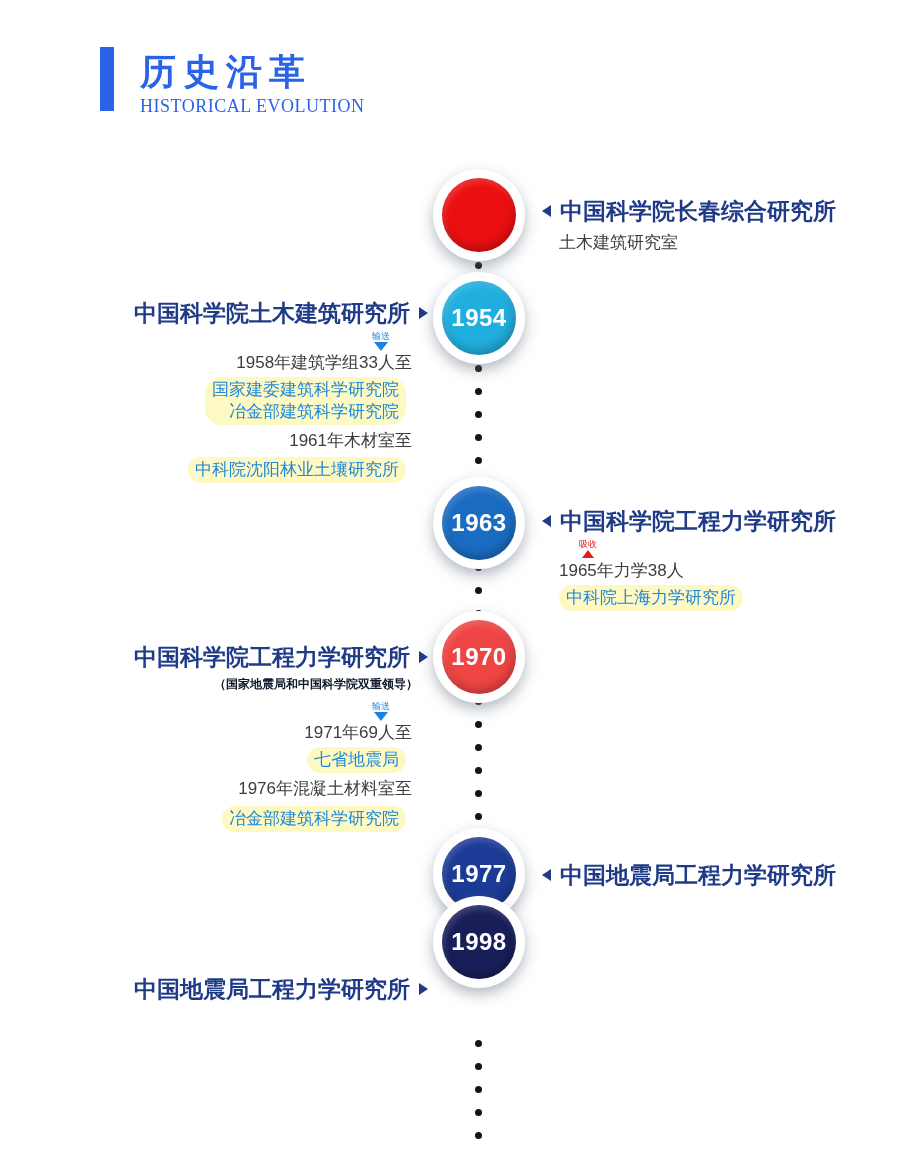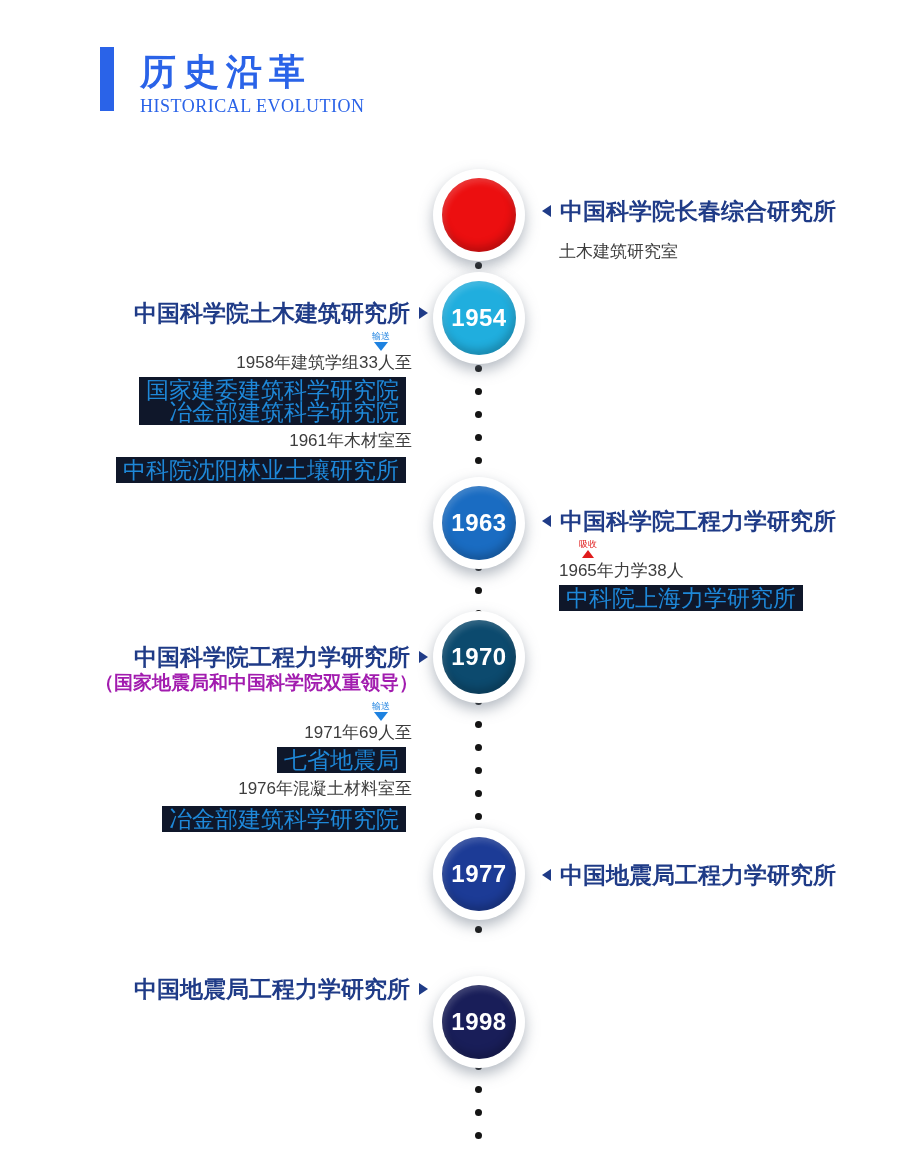--- a/index.html
+++ b/index.html
@@ -27,25 +27,25 @@
     box-shadow:inset -2px -5px 9px rgba(0,0,0,.22), inset 2px 4px 6px rgba(255,255,255,.18);
     text-align:center;
   }
   
   .right-block{position:absolute;left:542px;z-index:3;text-align:left;}
   .left-block{position:absolute;right:472px;z-index:3;text-align:right;}
   .node-title{font-size:23px;font-weight:bold;color:#1f3b87;line-height:30px;white-space:nowrap;}
   .tri-left{display:inline-block;width:0;height:0;border-top:6px solid transparent;border-bottom:6px solid transparent;border-right:9px solid #1f3b87;margin-right:9px;vertical-align:2px;}
   .tri-right{display:inline-block;width:0;height:0;border-top:6px solid transparent;border-bottom:6px solid transparent;border-left:9px solid #1f3b87;margin-left:9px;vertical-align:2px;}
   .sub-line{font-size:17px;color:#3d3d3d;line-height:23px;white-space:nowrap;}
-  .navy-line{font-size:19px;font-weight:bold;color:#a21caf;line-height:24px;white-space:nowrap;font-family:Liberation Mono, monospace;}
+  .navy-line{font-size:12px;font-weight:bold;color:#0f172a;line-height:24px;white-space:nowrap;}
   .indent{padding-left:17px;}
   .highlight{
-    display:inline-block;background:#0f172a;color:#1e88d9;
-    font-size:23px;line-height:22px;padding:2px 7px;white-space:nowrap;
+    display:inline-block;background:#fef9c3;color:#1e88d9;
+    font-size:17px;line-height:22px;padding:2px 7px;white-space:nowrap;border-radius:17px;
   }
   .hl-right{text-align:right;}
   .mr-line{margin-right:16px;}
   .mr-box{margin-right:22px;}
   
   .flow-row{display:flex;margin-top:2px;height:21px;align-items:center;}
   .flow-row.to-right{justify-content:flex-end;}
   .flow{display:flex;flex-direction:column;align-items:center;width:34px;}
   .flow-label{font-size:9px;line-height:10px;letter-spacing:0;}
   .flow-blue .flow-label{color:#1e82e0;}
@@ -101,32 +101,32 @@
   <div class="node-circle" style="left:433px;top:169px">
     <div class="node-inner" style="background: rgb(236, 15, 16);"></div>
   </div>
   <div class="node-circle" style="left:433px;top:272px">
     <div class="node-inner" style="background: rgb(32, 174, 222);">1954</div>
   </div>
   <div class="node-circle" style="left:433px;top:477px">
     <div class="node-inner" style="background: rgb(26, 108, 194);">1963</div>
   </div>
   <div class="node-circle" style="left:433px;top:611px">
-    <div class="node-inner" style="background: #0c4a6e;">1970</div>
+    <div class="node-inner" style="background: #ef4444;">1970</div>
   </div>
   <div class="node-circle" style="left:433px;top:828px">
     <div class="node-inner" style="background: rgb(28, 59, 150);">1977</div>
   </div>
-  <div class="node-circle" style="left:433px;top:976px">
+  <div class="node-circle" style="left:433px;top:896px">
     <div class="node-inner" style="background: rgb(25, 30, 89);">1998</div>
   </div>
 
   <div class="right-block" style="top:196px">
     <div class="node-title"><span class="tri-left"></span><span>中国科学院长春综合研究所</span></div>
-    <div class="sub-line indent" style="margin-top:14px">土木建筑研究室</div>
+    <div class="sub-line indent" style="margin-top:5px">土木建筑研究室</div>
   </div>
 
   <div class="left-block" style="top:298px">
     <div class="node-title"><span>中国科学院土木建筑研究所</span><span class="tri-right"></span></div>
     <div class="flow-row to-right">
       <div class="flow flow-blue" style="margin-right:30px">
         <span class="flow-label">输送</span>
         <span class="tri-down"></span>
       </div>
     </div>

